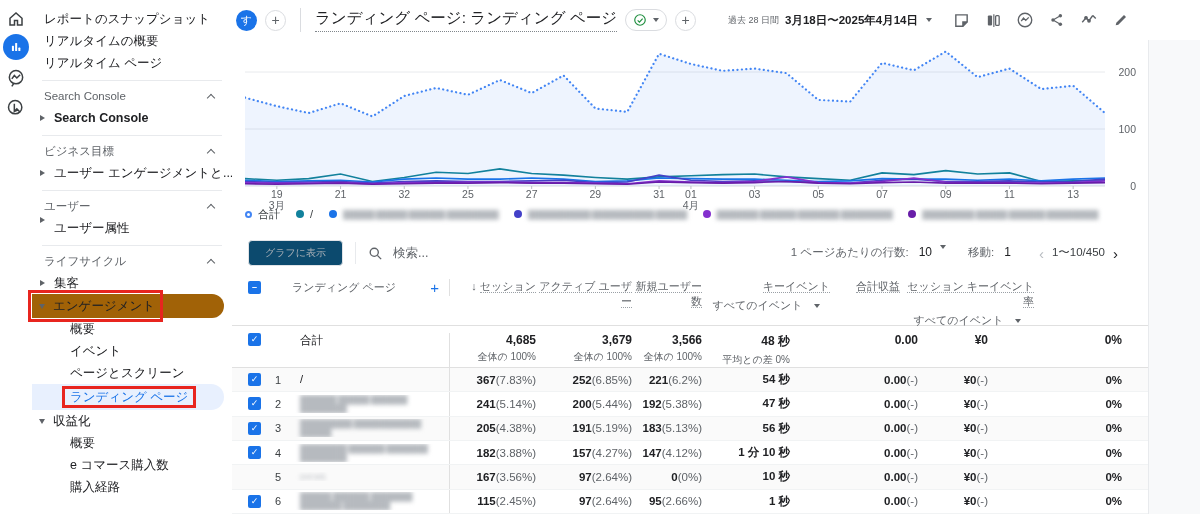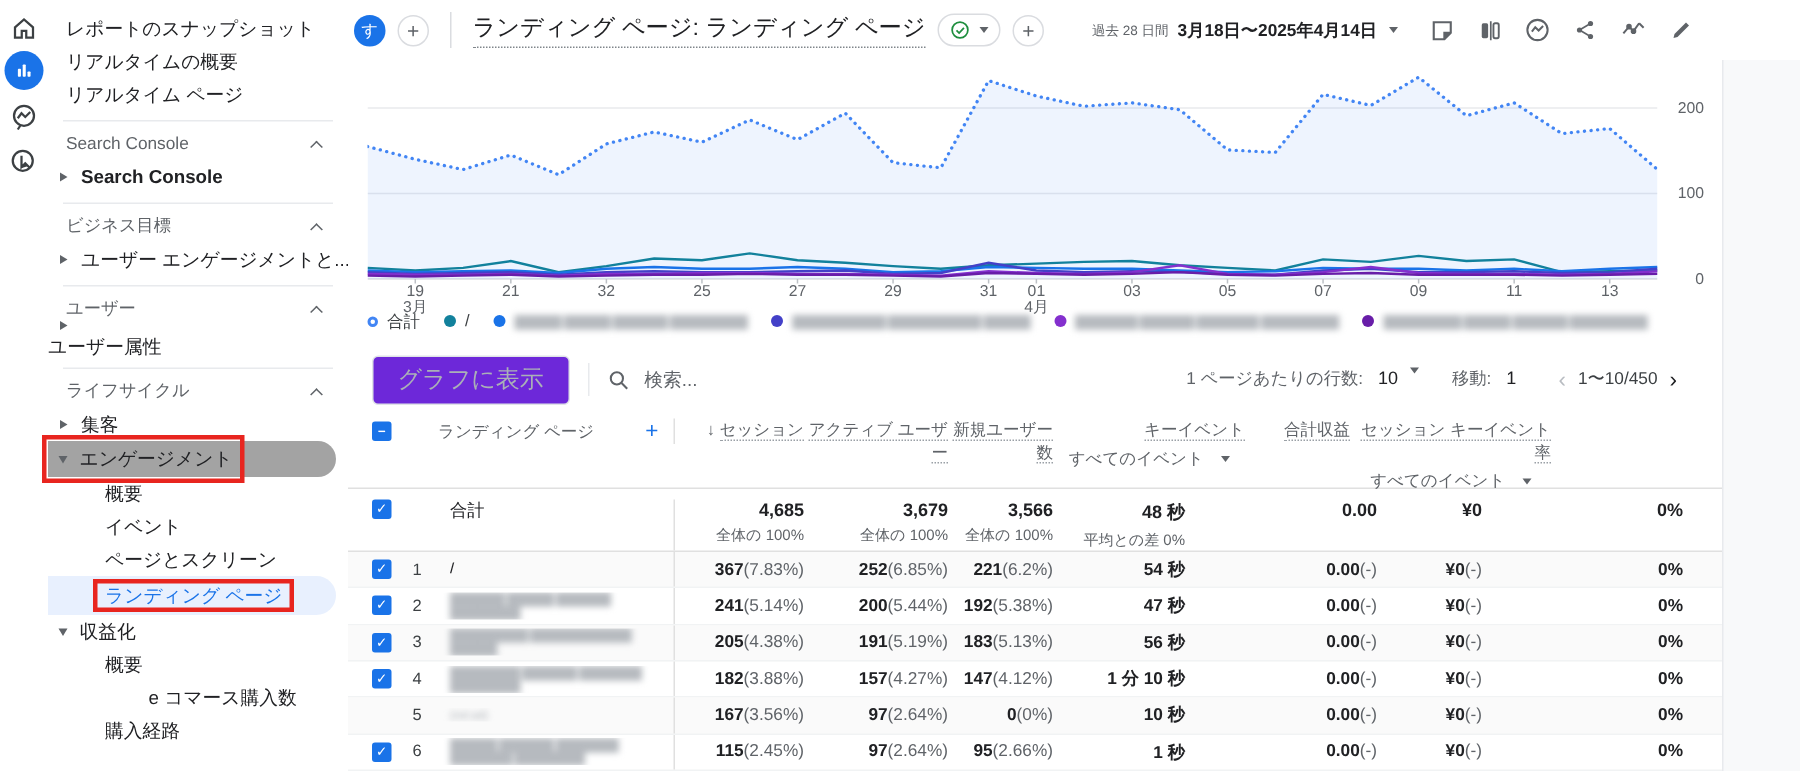--- a/index.html
+++ b/index.html
@@ -16,21 +16,21 @@
   .sidebar { position:absolute; left:32px; top:0; width:200px; height:414px; background:#fff; padding-top:8px; font-size:12.5px; }
   .nav-item { height:22px; line-height:22px; padding-left:12px; color:#202124; white-space:nowrap; overflow:hidden; }
   .nav-section { height:21px; line-height:21px; padding-left:12px; color:#5f6368; font-size:11.5px; display:flex; align-items:center; margin-top:2px; }
   .nav-section .sec-label { flex:1; }
   .chev-up { width:6px; height:6px; border-right:1.4px solid #5f6368; border-bottom:1.4px solid #5f6368; transform:rotate(-135deg); margin-right:18px; margin-top:3px; }
   .nav-link { height:22px; line-height:22px; display:flex; align-items:center; color:#202124; position:relative; }
   .tri-right { width:0; height:0; border-top:3.5px solid transparent; border-bottom:3.5px solid transparent; border-left:5px solid #5f6368; margin-left:8px; margin-right:9px; flex:0 0 auto; }
   .tri-down { width:0; height:0; border-left:3.5px solid transparent; border-right:3.5px solid transparent; border-top:5px solid #5f6368; margin-left:7px; margin-right:8px; flex:0 0 auto; }
   .nav-sub { height:22px; line-height:22px; padding-left:34px; color:#202124; white-space:nowrap; }
   .nav-divider { border-top:1px solid #e8eaed; margin:6px 10px 5px 10px; }
-  .pill-gray { background:#a3a3a3; border-radius:0 14px 14px 0; margin-right:8px; height:24px; line-height:24px; }
+  .pill-gray { background:#a16207; border-radius:0 14px 14px 0; margin-right:8px; height:24px; line-height:24px; }
   .pill-blue { background:#e8f0fe; border-radius:0 14px 14px 0; margin-right:8px; color:#1a73e8; height:26px; line-height:26px; }
   .annot { outline:3px solid #e8251f; outline-offset:1px; }
   .nav-label { white-space:nowrap; }
 
   
   .content { position:absolute; left:232px; top:0; width:916px; height:514px; background:#fff; }
   .right-strip { position:absolute; left:1148px; top:40px; width:52px; height:474px; background:#f8f9fa; border-left:1px solid #e8eaed; }
 
   
   .topbar { position:absolute; left:0; top:0; width:916px; height:40px; display:flex; align-items:center; padding-left:4px; }
@@ -51,21 +51,21 @@
   .x-labels { position:absolute; left:13px; top:189px; width:860px; height:24px; }
   .x-tick { position:absolute; width:30px; text-align:center; font-size:10.5px; color:#5f6368; line-height:11px; }
   .legend { position:absolute; left:13px; top:206px; display:flex; align-items:center; gap:16px; height:16px; }
   .legend-item { display:flex; align-items:center; gap:6px; font-size:11px; color:#3c4043; }
   .dot { width:8px; height:8px; border-radius:50%; flex:0 0 auto; }
   .dot-outline { width:7px; height:7px; border-radius:50%; border:2px solid #4285f4; background:#fff; flex:0 0 auto; }
   .redacted { filter:blur(2px); color:#b6babf; font-size:8px; letter-spacing:-0.5px; }
 
   
   .toolbar { position:absolute; left:0; top:238px; width:916px; height:30px; display:flex; align-items:center; }
-  .graph-btn { margin-left:16px; border:1px solid #e0e3e7; border-radius:4px; color:#aab0b7; font-size:16px; padding:5px 16px; background:#6d28d9; }
+  .graph-btn { margin-left:16px; border:1px solid #e0e3e7; border-radius:4px; color:#aab0b7; font-size:10px; padding:5px 16px; background:#0c4a6e; }
   .tool-divider { width:1px; height:22px; background:#e8eaed; margin:0 12px 0 12px; }
   .search-box { display:flex; align-items:center; gap:10px; color:#5f6368; font-size:12.5px; }
   .toolbar-right { margin-left:auto; display:flex; align-items:flex-start; font-size:11.5px; color:#5f6368; padding-right:22px; }
   .rows-value { color:#202124; font-size:12px; margin-left:10px; }
   .pg-chev { font-size:15px; color:#b8bcc1; margin:0 8px; }
   .pg-chev.active { color:#202124; }
   .pg-range { color:#3c4043; }
 
   
   .table { position:absolute; left:0; top:270px; width:916px; }
@@ -160,21 +160,21 @@
           <span class="tri-right"></span>
           <span class="nav-label" style="padding-right: 4px;">ユーザー エンゲージメントと...</span>
         </span>
       </div>
       <div class="nav-divider"></div>
       <div class="nav-section">
         <span class="sec-label">ユーザー</span>
         <span class="chev-up"></span>
       </div>
       <div class="nav-link">
-        <span class="nav-label" style="display: inline-flex; align-items: flex-start; flex-direction: column;">
+        <span class="nav-label" style="display: inline-flex; align-items: flex-start;">
           <span class="tri-right"></span>
           <span class="nav-label" style="padding-right: 4px;">ユーザー属性</span>
         </span>
       </div>
       <div class="nav-divider"></div>
       <div class="nav-section">
         <span class="sec-label">ライフサイクル</span>
         <span class="chev-up"></span>
       </div>
       <div class="nav-link">
@@ -193,21 +193,21 @@
       <div class="nav-sub"><span class="nav-label" style="padding: 0px 4px;">イベント</span></div>
       <div class="nav-sub"><span class="nav-label" style="padding: 0px 4px;">ページとスクリーン</span></div>
       <div class="nav-sub pill-blue"><span class="annot nav-label" style="padding: 0px 4px;">ランディング ページ</span></div>
       <div class="nav-link">
         <span class="nav-label" style="display: inline-flex; align-items: center;">
           <span class="tri-down"></span>
           <span class="nav-label" style="padding-right: 4px;">収益化</span>
         </span>
       </div>
       <div class="nav-sub"><span class="nav-label" style="padding: 0px 4px;">概要</span></div>
-      <div class="nav-sub"><span class="nav-label" style="padding: 0px 4px; margin-left: 29px;">e コマース購入数</span></div>
+      <div class="nav-sub"><span class="nav-label" style="padding: 0px 4px;">e コマース購入数</span></div>
       <div class="nav-sub"><span class="nav-label" style="padding: 0px 4px;">購入経路</span></div>
     </div>
 
   <div class="content">
 
     <div class="topbar">
       <div class="avatar-chip">す</div>
       <div class="add-circle">+</div>
       <div class="tb-divider"></div>
       <div class="report-title">ランディング ページ: ランディング ページ</div>

